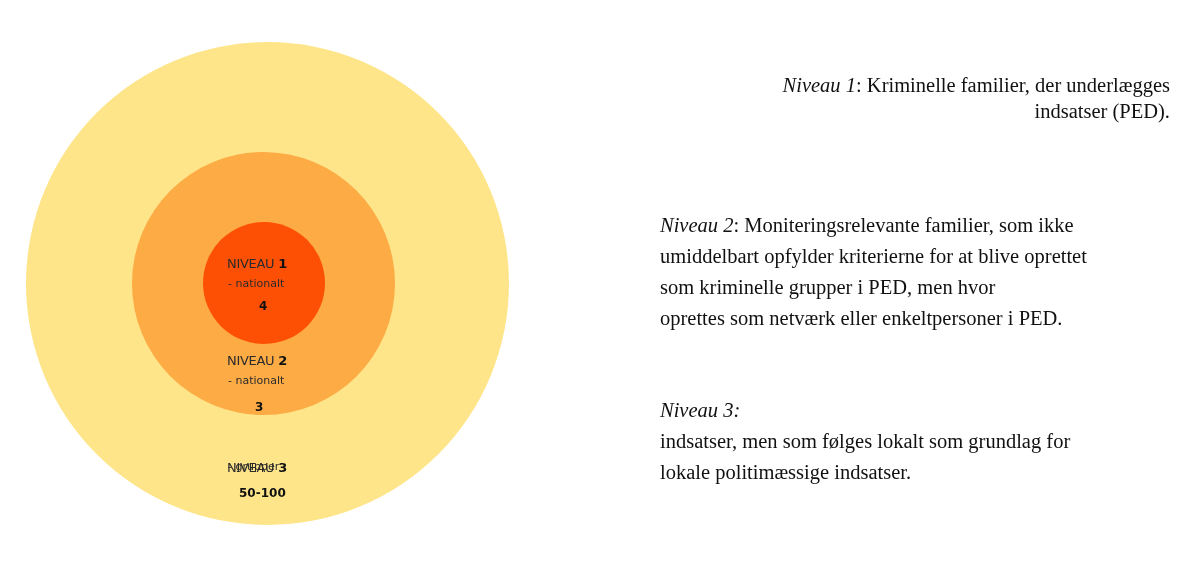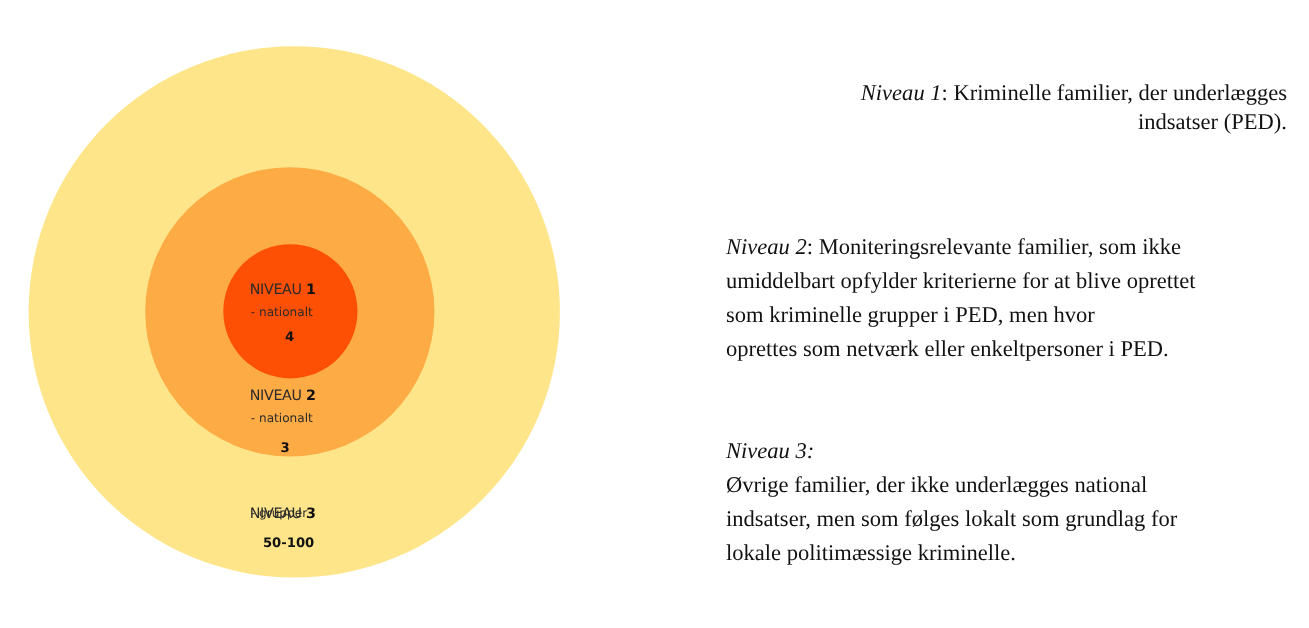--- a/index.html
+++ b/index.html
@@ -59,17 +59,16 @@
 
   <div class="para p2">
     <p><span class="it">Niveau 2</span><span>:</span><span> Moniteringsrelevante familier, som ikke</span></p>
     <p>umiddelbart opfylder kriterierne for at blive oprettet</p>
     <p>som kriminelle grupper i PED, men hvor</p>
     <p>oprettes som netværk eller enkeltpersoner i PED.</p>
   </div>
 
   <div class="para p3">
     <p><span class="it">Niveau 3:</span></p>
-    <p>Øvrige familier, der ikke underlægges national</p>
     <p>indsatser, men som følges lokalt som grundlag for</p>
-    <p>lokale politimæssige kriminelle.</p>
+    <p>lokale politimæssige indsatser.</p>
   </div>
 </div>
 
 </body></html>

